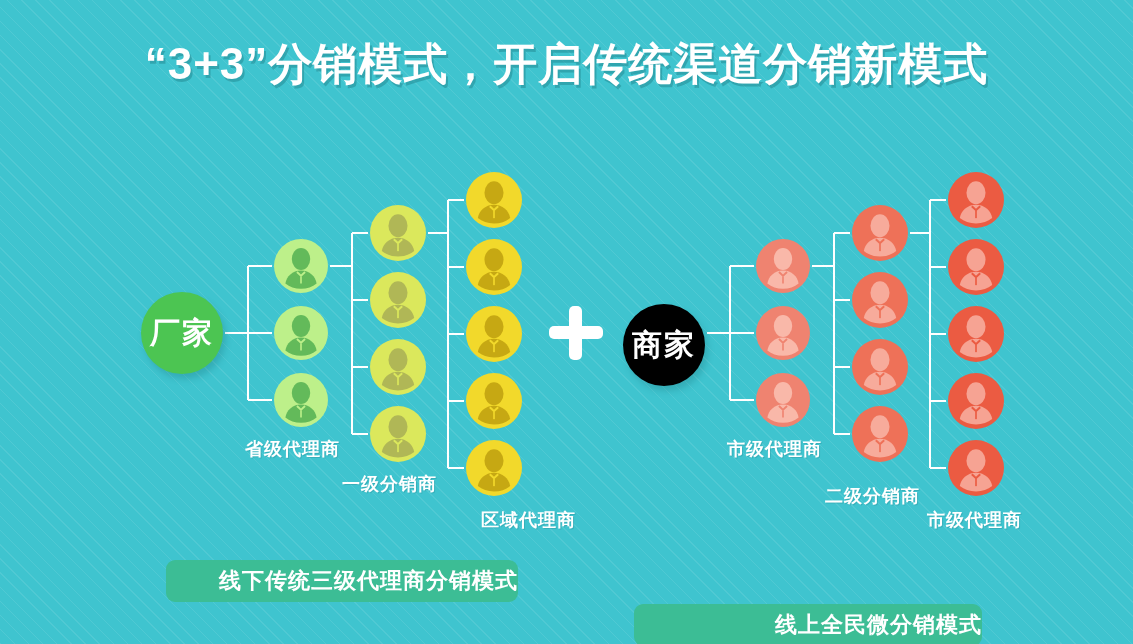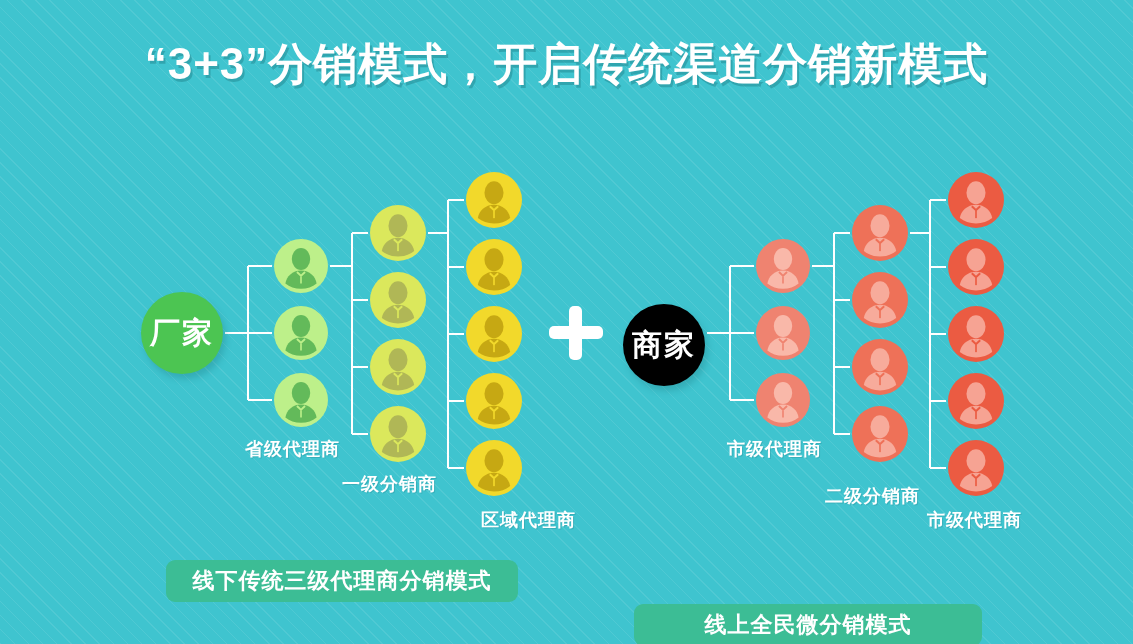--- a/index.html
+++ b/index.html
@@ -98,21 +98,21 @@
     white-space:nowrap;
     text-shadow:1px 1px 0 rgba(37,140,150,0.35);
   }
 
   
   .pill {
     position:absolute;
     height:42px;
     border-radius:9px;
     background:#3cbd95;
-    display:flex; align-items:center; justify-content:center;
+    display:flex; align-items:center; justify-content:flex-end;
     color:#ffffff;
     font-size:22px;
     font-weight:bold;
     letter-spacing:1px;
     white-space:nowrap;
   }
 </style>
 </head>
 <body>
 

